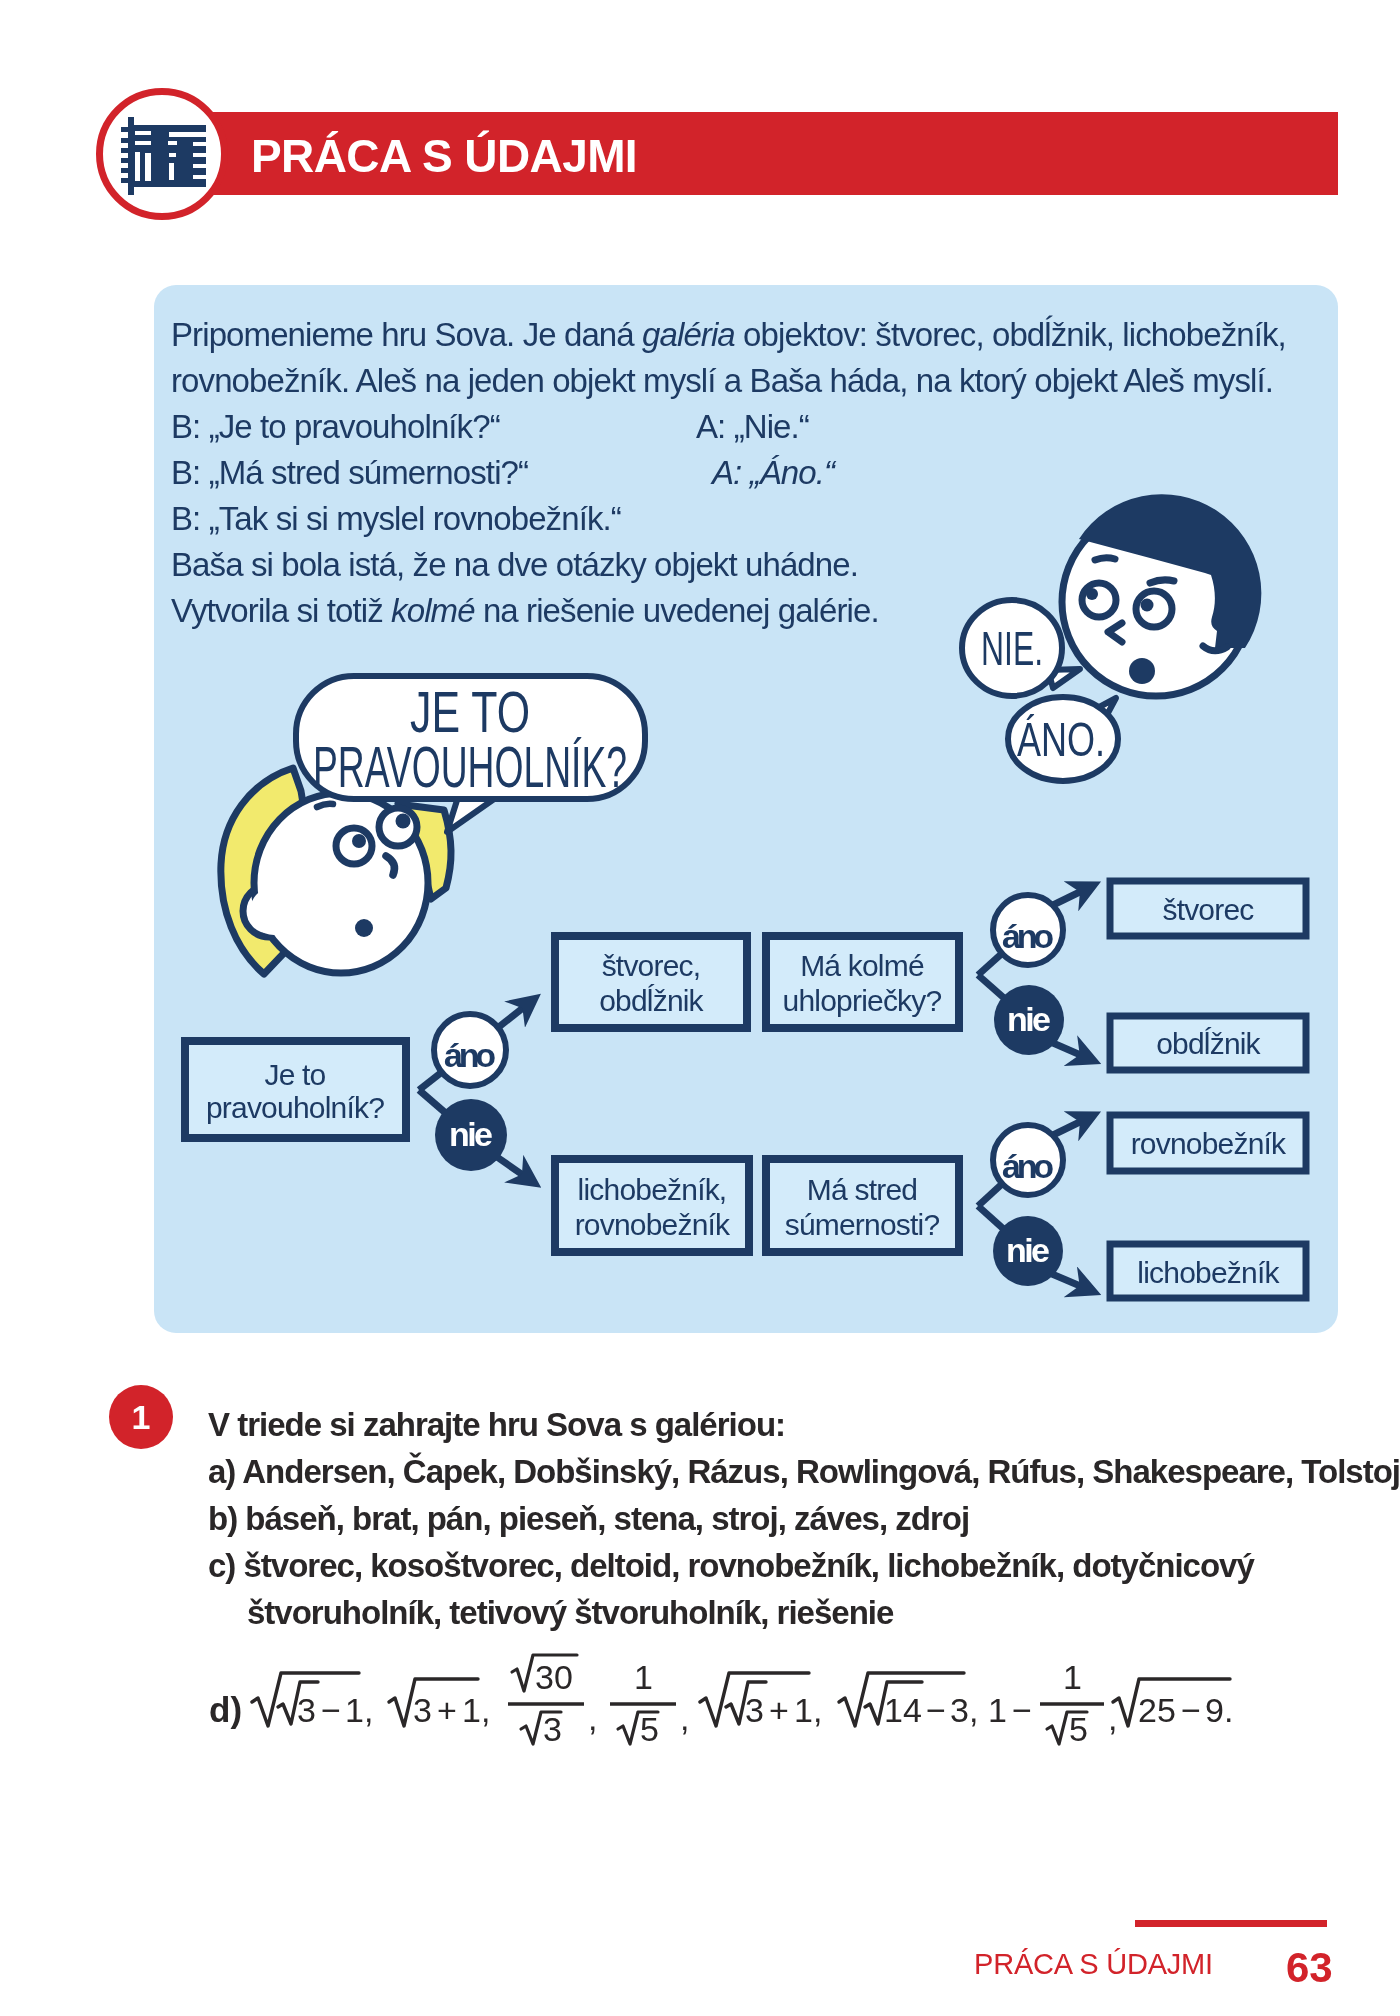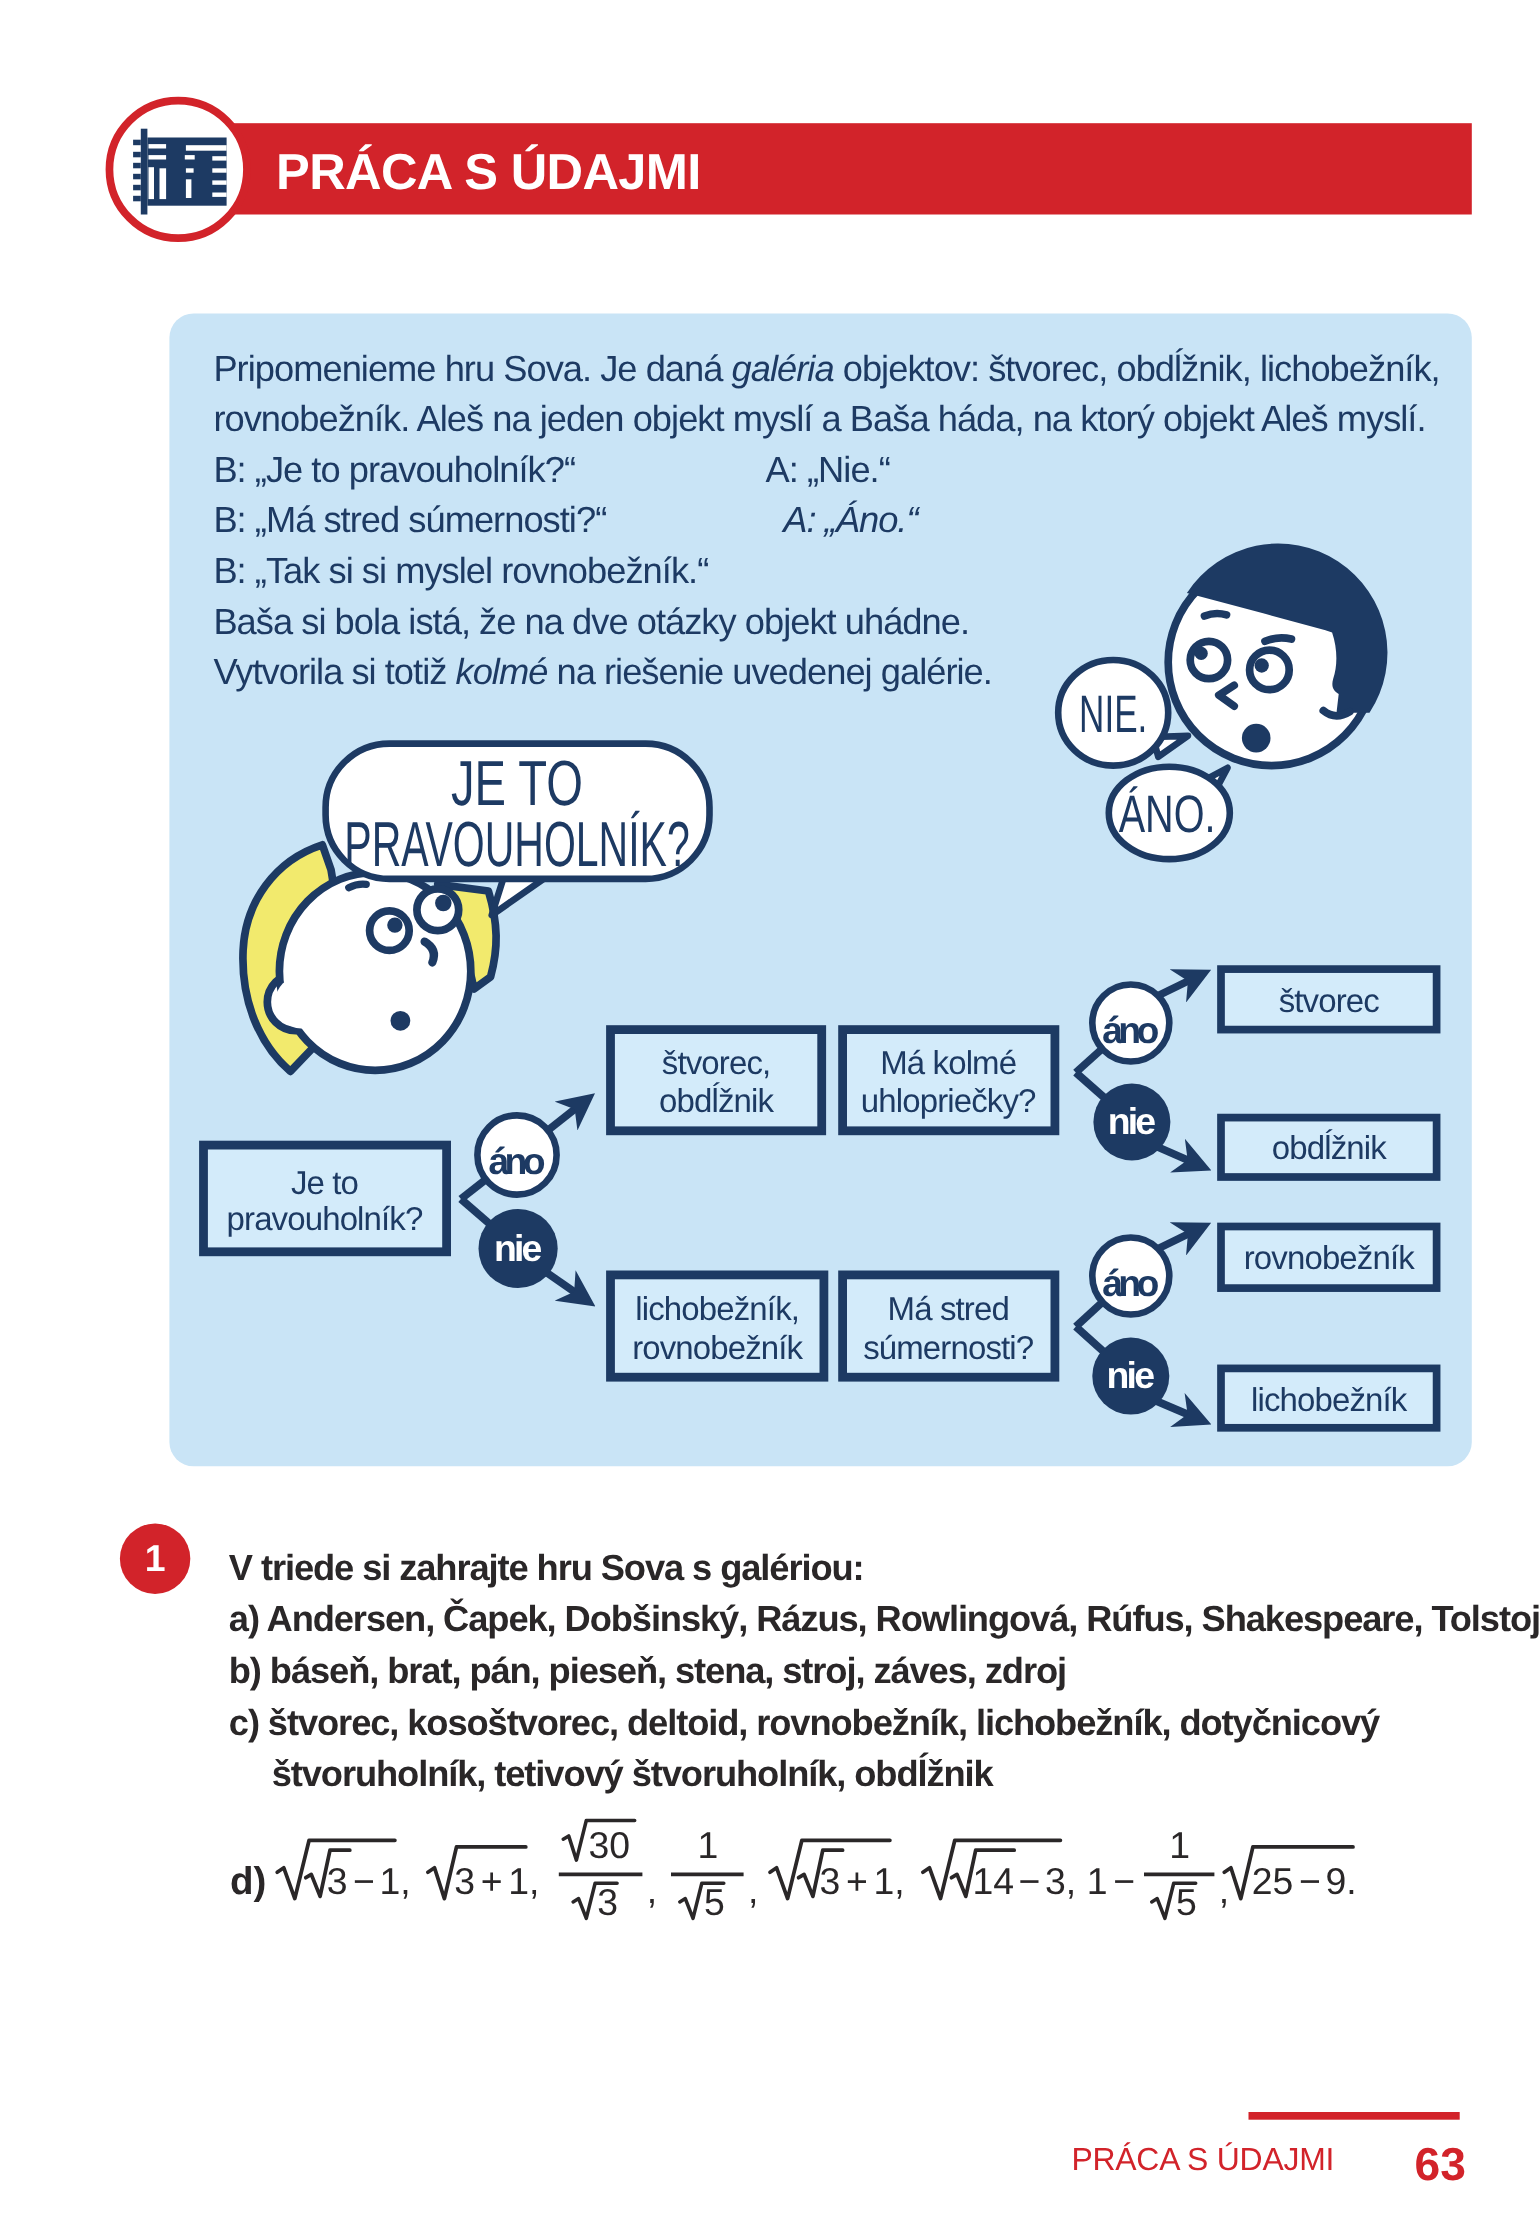--- a/index.html
+++ b/index.html
@@ -6,21 +6,21 @@
   body{width:1400px;height:2016px;position:relative;background:#ffffff;
        font-family:"Liberation Sans",sans-serif;overflow:hidden;}
   .abs{position:absolute;}
   #redbar{left:180px;top:112px;width:1158px;height:83px;background:#d2232a;}
   #hcircle{left:96px;top:88px;width:132px;height:132px;border-radius:50%;
            background:#ffffff;border:7px solid #d2232a;box-sizing:border-box;}
   #htitle{left:251px;top:115px;height:83px;line-height:83px;color:#ffffff;
           font-size:46px;font-weight:bold;letter-spacing:-0.6px;}
   #panel{left:154px;top:285px;width:1184px;height:1048px;background:#c9e4f6;border-radius:22px;}
   .ptxt{color:#1d3a63;font-size:33px;letter-spacing:-0.9px;line-height:46px;white-space:nowrap;}
-  #ptext{left:194px;top:312px;}
+  #ptext{left:171px;top:312px;}
   .ital{font-style:italic;}
   #exnum{left:109px;top:1385px;width:64px;height:64px;border-radius:50%;background:#d2232a;
          color:#fff;font-weight:bold;font-size:34px;text-align:center;line-height:64px;}
   .etxt{color:#2a2728;font-size:33px;letter-spacing:-1.0px;line-height:47px;white-space:nowrap;}
   #etext{left:208px;top:1401px;font-weight:bold;}
   #footer-rule{left:1135px;top:1920px;width:192px;height:7px;background:#d2232a;}
   #footer-txt{left:974px;top:1948px;font-size:29px;color:#d2232a;letter-spacing:-0.2px;}
   #footer-num{left:1286px;top:1944px;font-size:42px;font-weight:bold;color:#d2232a;}
 </style>
 </head>
@@ -273,18 +273,18 @@
     <text x="1205" y="1722">9.</text>
   </g>
 </svg>
 
 <div id="exnum" class="abs">1</div>
 <div id="etext" class="abs etxt">
 V triede si zahrajte hru Sova s galériou:<br>
 <b>a)</b> Andersen, Čapek, Dobšinský, Rázus, Rowlingová, Rúfus, Shakespeare, Tolstoj<br>
 <b>b)</b> báseň, brat, pán, pieseň, stena, stroj, záves, zdroj<br>
 <b>c)</b> štvorec, kosoštvorec, deltoid, rovnobežník, lichobežník, dotyčnicový<br>
-<span style="margin-left:39px;">štvoruholník, tetivový štvoruholník, obdĺžnik</span>
+<span style="margin-left:39px;">štvoruholník, tetivový štvoruholník, riešenie</span>
 </div>
 
 <div id="footer-rule" class="abs"></div>
 <div id="footer-txt" class="abs">PRÁCA S ÚDAJMI</div>
 <div id="footer-num" class="abs">63</div>
 
 </body></html>

